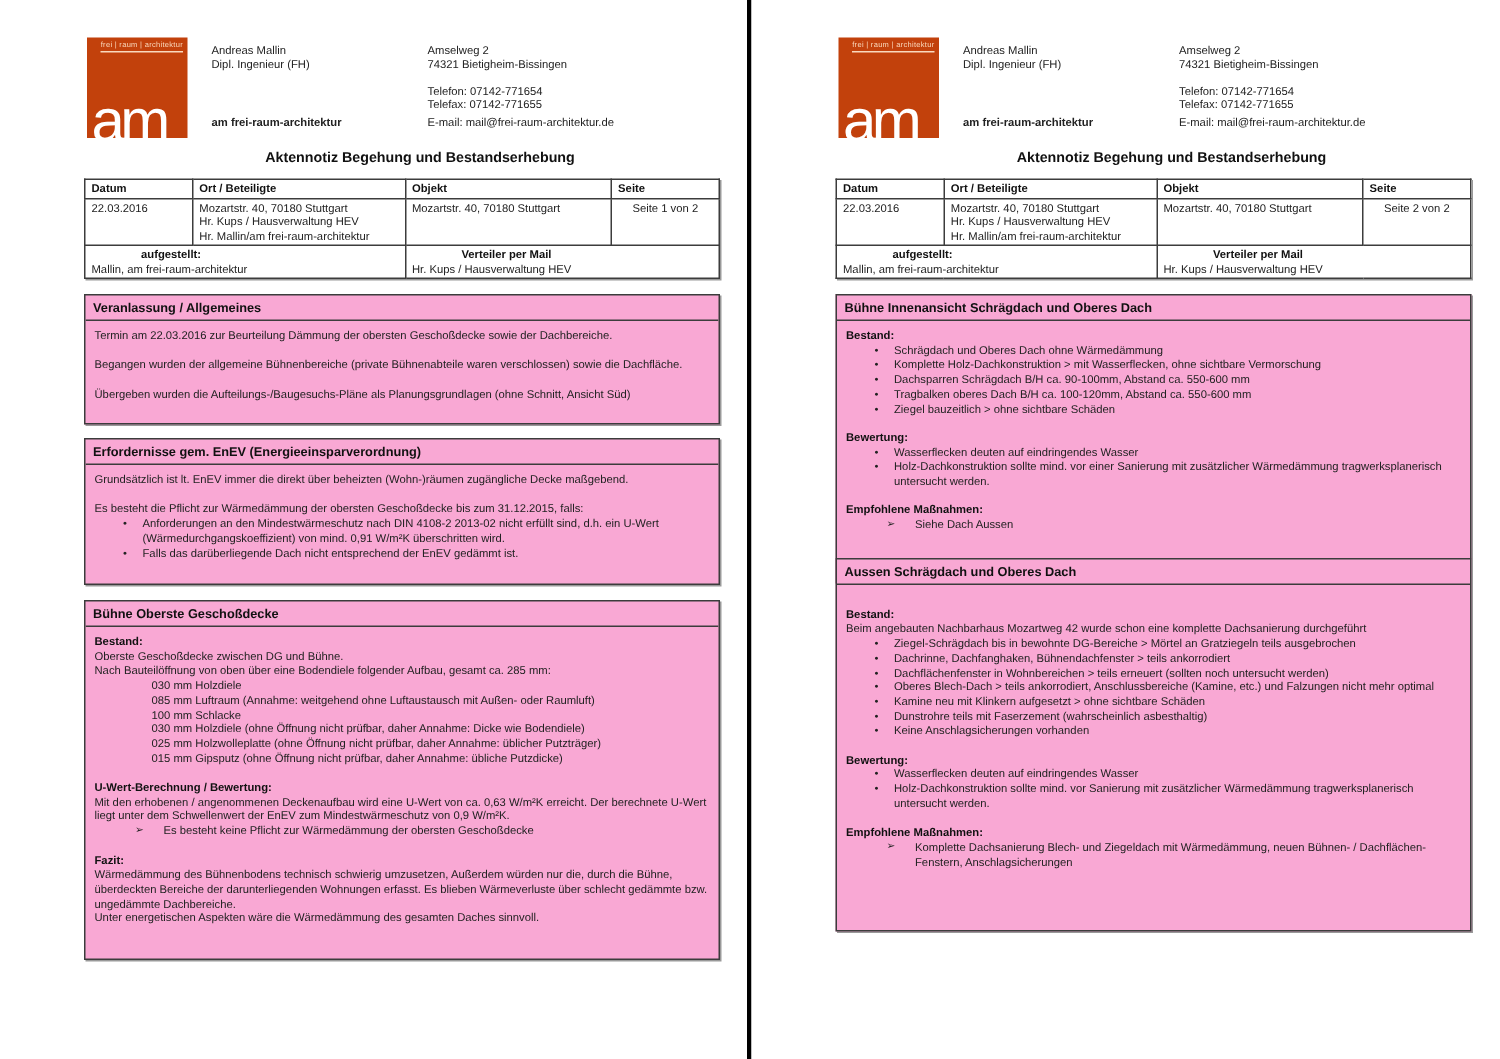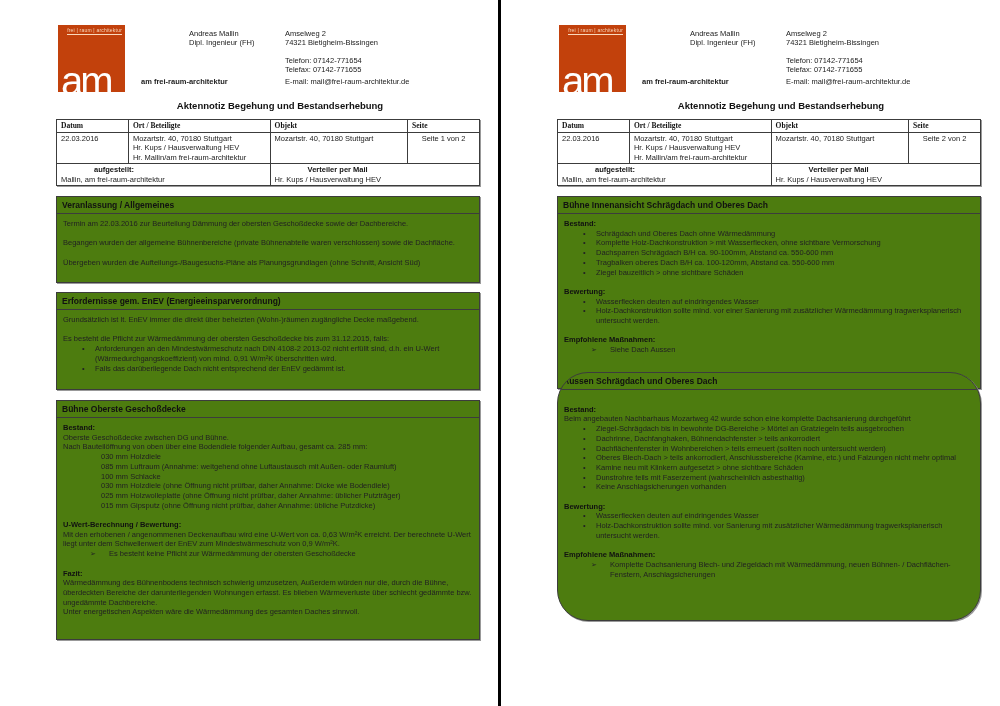--- a/index.html
+++ b/index.html
@@ -11,54 +11,54 @@
   .page{position:absolute;top:0;height:706px;background:#fff;}
   #page1{left:0;width:498px;}
   #page2{left:501px;width:499px;}
   #divider{position:absolute;left:498px;top:0;width:3px;height:706px;background:#000;}
   .content{position:absolute;left:56px;top:0;width:424px;height:706px;}
 
   
   .logo{position:absolute;left:2px;top:25px;width:67px;height:67px;background:#c2410c;overflow:hidden;}
   .logo .strip{position:absolute;top:2px;right:3px;font-size:5px;line-height:6px;color:#fad9bd;letter-spacing:.2px;border-bottom:1px solid #fad9bd;padding-bottom:1px;}
   .logo .mark{position:absolute;left:3px;bottom:-9px;font-size:40px;line-height:40px;color:#fff;letter-spacing:-3px;font-weight:400;}
-  .h-col1{position:absolute;left:85px;top:29px;font-size:7.5px;line-height:9px;margin-left:48px;}
+  .h-col1{position:absolute;left:85px;top:29px;font-size:7.5px;line-height:9px;}
   .h-firm{position:absolute;left:85px;top:77px;font-size:7.5px;font-weight:bold;}
   .h-col2{position:absolute;left:229px;top:29px;font-size:7.5px;line-height:9px;}
   .h-col2 .grp2{margin-top:9px;}
   .h-email{position:absolute;left:229px;top:77px;font-size:7.5px;}
   .doc-title{position:absolute;left:12px;top:100px;width:100%;text-align:center;font-weight:bold;font-size:9.5px;color:#111;}
 
   
   .info-table{position:absolute;left:0;top:119px;width:424px;border-collapse:collapse;font-size:7.5px;line-height:9.5px;box-shadow:1px 1px 0 #999;}
   .info-table th,.info-table td{border:1px solid #3c3c3c;padding:1px 4px;vertical-align:top;text-align:left;font-size:7.5px;}
-  .info-table th{font-weight:bold;color:#111;font-family:Liberation Serif, serif;}
+  .info-table th{font-weight:bold;color:#111;}
   .cell-seite{text-align:center !important;}
   .bold{font-weight:bold;color:#111;margin-left:33px;}
 
   
-  .section{position:absolute;left:0;width:424px;box-sizing:border-box;border:1px solid #3c3c3c;box-shadow:1px 1px 0 #999;background:#4d7c0f;overflow:hidden;}
+  .section{position:absolute;left:0;width:424px;box-sizing:border-box;border:1px solid #3c3c3c;box-shadow:1px 1px 0 #999;background:#f9a8d4;overflow:hidden;}
   .sec-title{font-weight:bold;font-size:8.5px;color:#111;padding:3px 5px 3px;border-bottom:1px solid #3c3c3c;}
   .sec-body{padding:5px 6px;font-size:7.5px;line-height:9.7px;}
   .blk{min-height:1px;}
   .blk-label{font-weight:bold;color:#111;}
   .blk-gap{height:9.7px;}
   .blk-indent{padding-left:38px;}
   .blk-bullet{position:relative;padding-left:32px;}
   .blk-bullet .glyph{position:absolute;left:19px;top:0;}
   .blk-arrow{position:relative;padding-left:46px;}
   .blk-arrow .glyph{position:absolute;left:27px;top:0;font-size:7px;}
 
   
   #p1s1{top:196px;height:87px;}
   #p1s2{top:292px;height:98px;}
   #p1s3{top:400px;height:240px;}
   
   #p2s1{top:196px;height:193px;}
-  #p2s2{top:372px;height:249px;border-radius:31px;}
+  #p2s2{top:372px;height:249px;}
 </style>
 </head>
 <body>
 
 <div class="page" id="page1">
   <div class="content">
 
     <div class="logo">
       <div class="strip">frei | raum | architektur</div>
       <div class="mark">am</div>

